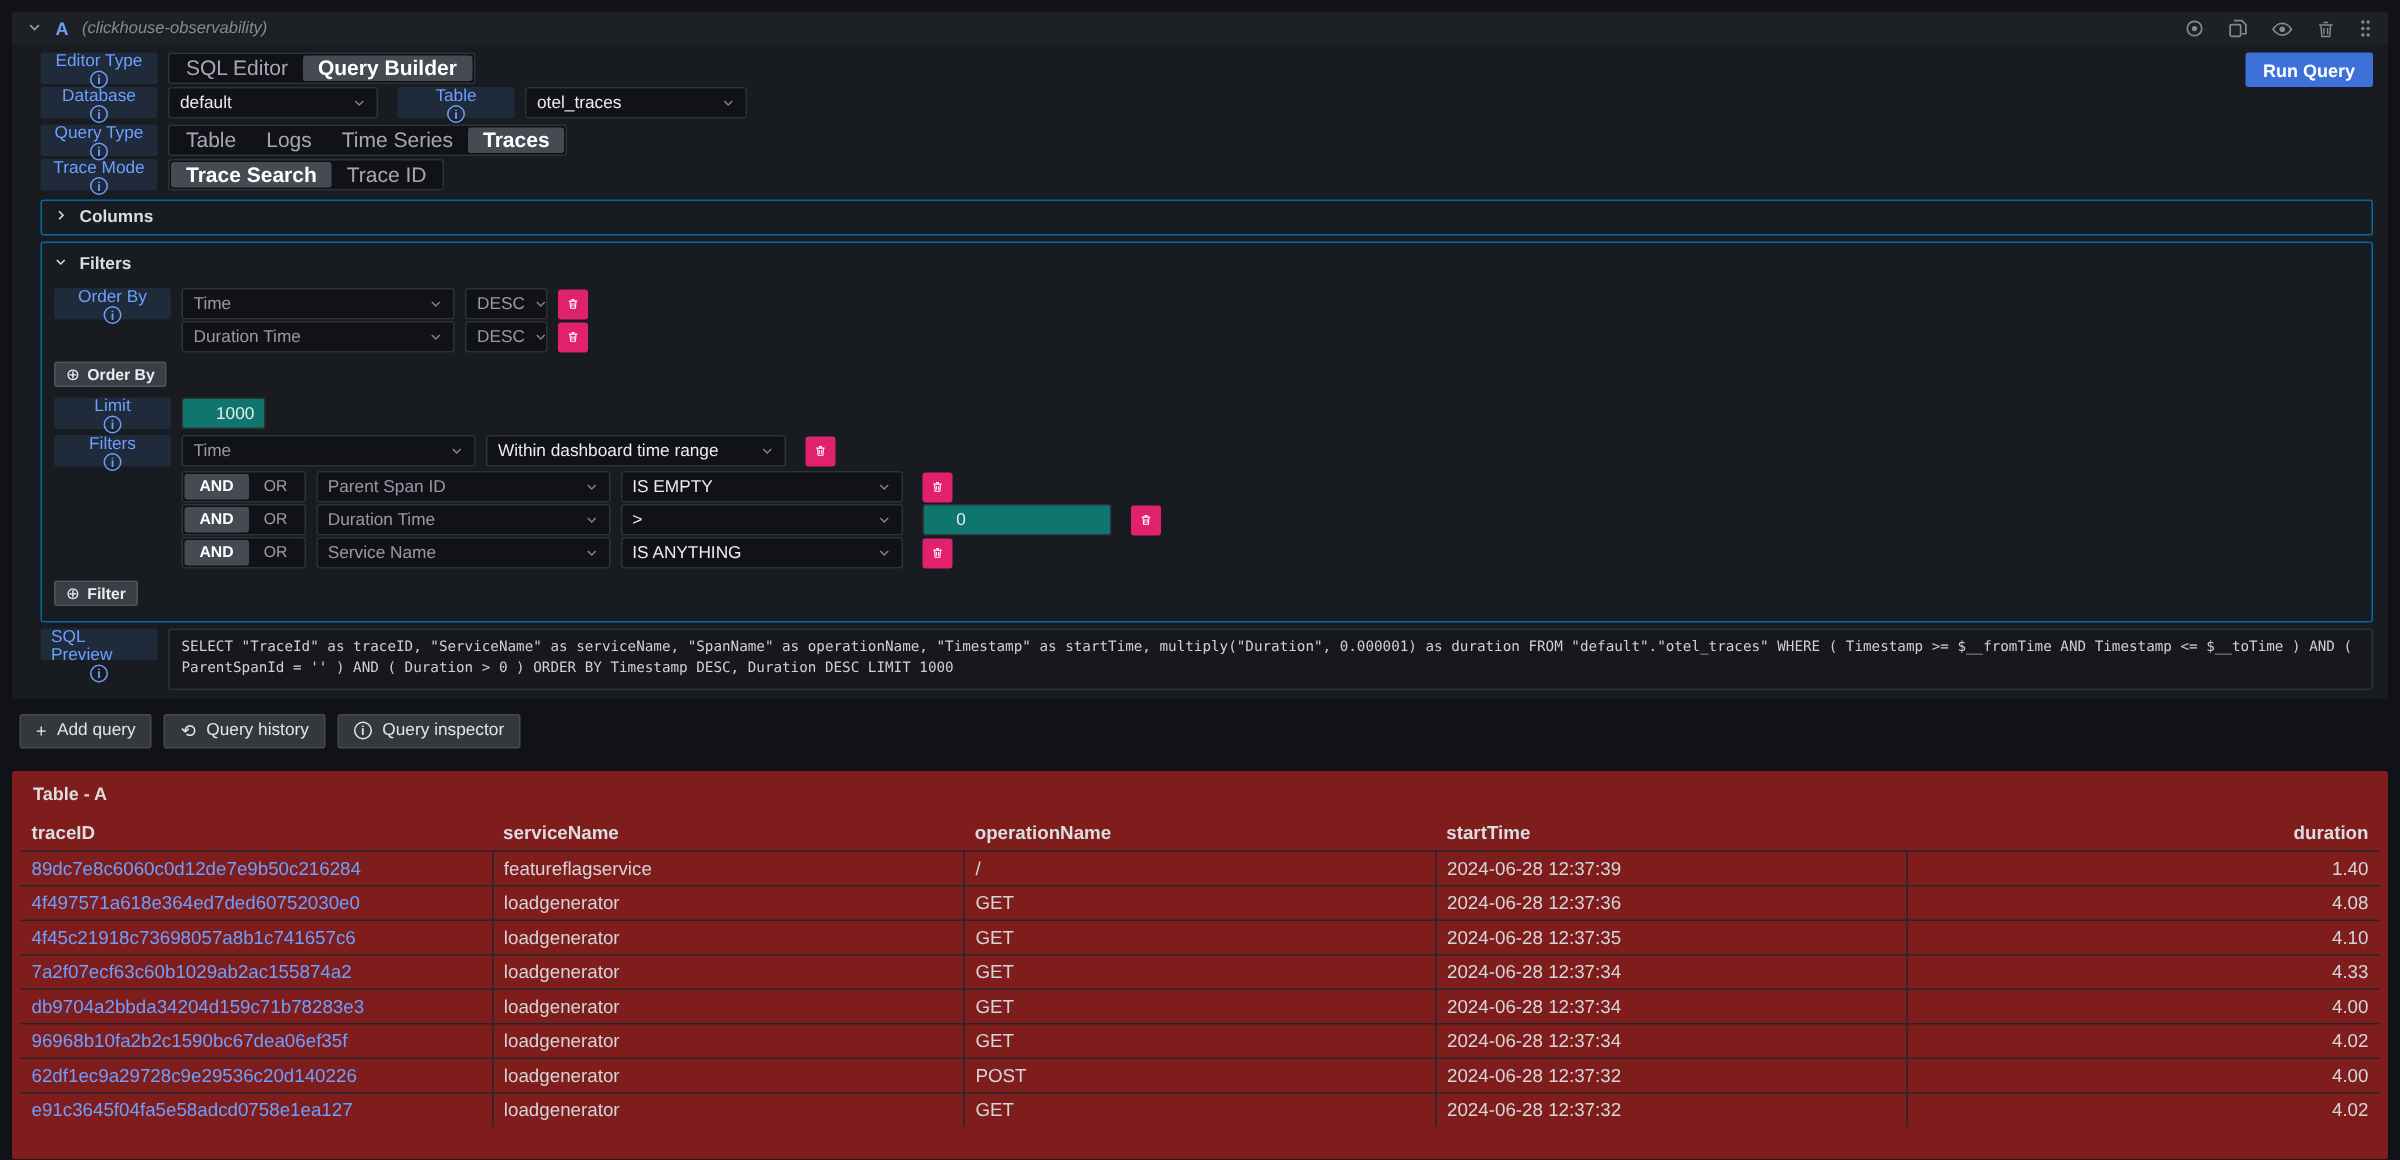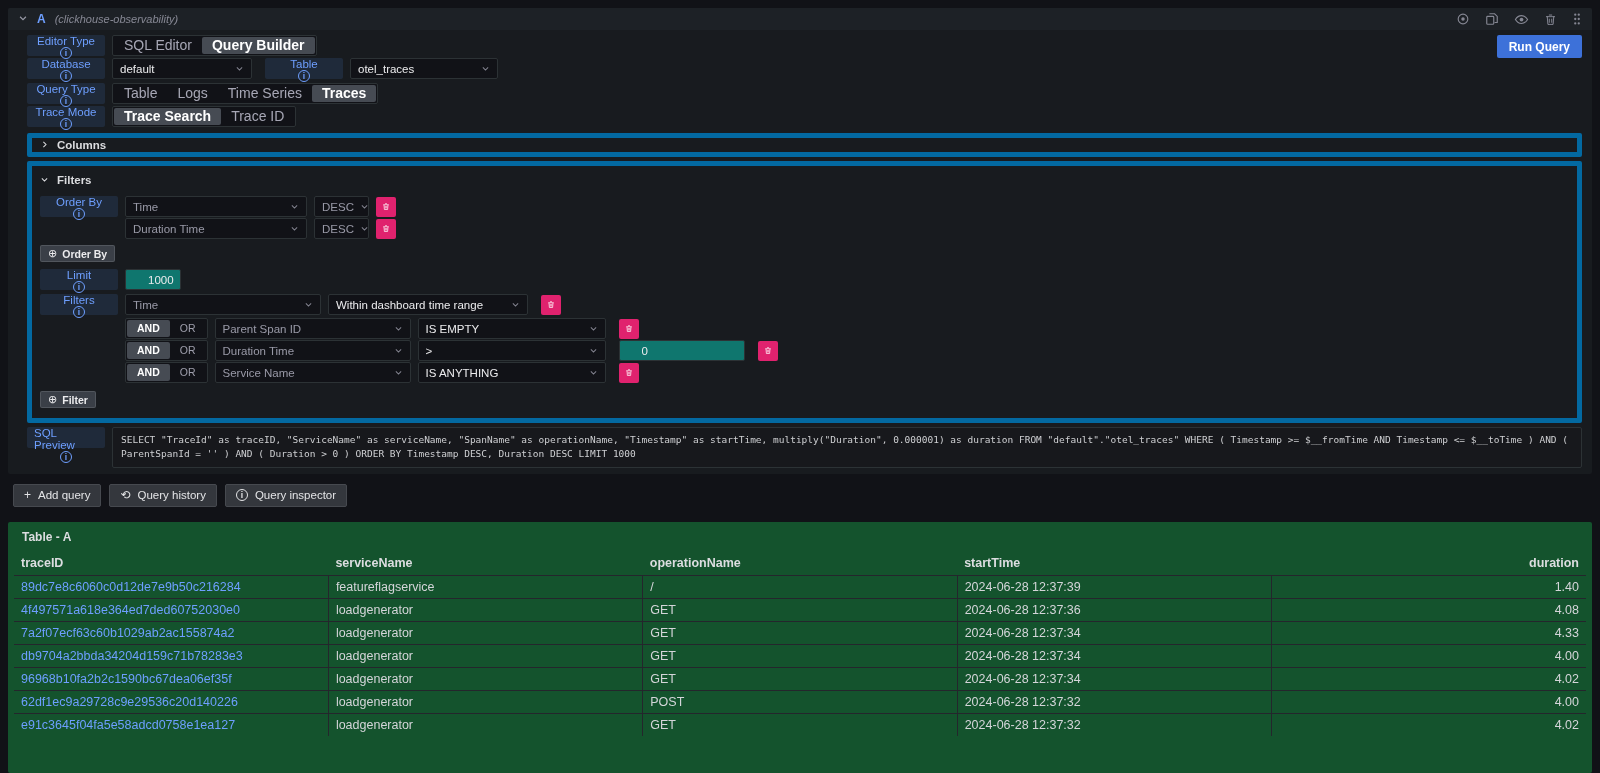--- a/index.html
+++ b/index.html
@@ -35,21 +35,21 @@
             display:flex; align-items:center; justify-content:space-between; padding:0 7px; font-size:11.5px; gap:6px; cursor:pointer; }
   .input  { height:21px; background:#0f766e; border:1px solid #2c3235; border-radius:2px;
             padding:0 22px; font-size:11.5px; color:#ececee; display:flex; align-items:center; }
   .val-gray { color:rgba(204,204,220,.72); }
   .val-white { color:#ececee; }
   .chev svg { display:block; }
 
   .trash-btn { width:20px; height:20px; min-width:20px; background:#e0226e; border-radius:2px;
                display:flex; align-items:center; justify-content:center; cursor:pointer; border:none; }
 
-  .section { border:5px solid #0369a1; border-radius:2px; padding:3px 8px; }
+  .section { border:1px solid #0369a1; border-radius:2px; padding:3px 8px; }
   .section.collapsed { height:24px; margin:6px 0 4px; display:flex; align-items:center; }
   .section.expanded  { margin:0 0 4px; padding:5px 8px 6px; }
   .section-header { display:flex; align-items:center; gap:8px; font-size:11.5px; font-weight:700; color:#dcdde0; height:17px; cursor:pointer; }
 
   .inner-row { display:flex; align-items:center; gap:7px; height:21px; margin-bottom:1px; }
   .indent { margin-left:85px; }
 
   .add-btn { display:inline-flex; align-items:center; gap:5px; background:#3a3f47; border:1px solid rgba(255,255,255,.12);
              border-radius:2px; height:17px; padding:0 7px; font-size:10.5px; font-weight:700; color:#ececee; cursor:pointer; }
   .add-btn .oplus { font-size:11px; font-weight:400; }
@@ -68,21 +68,21 @@
              display:flex; align-items:center; cursor:pointer; }
 
   
   .footer { display:flex; gap:8px; margin:10px 0 0 13px; height:23px; }
   .f-btn { display:inline-flex; align-items:center; gap:7px; background:#34373d; border:1px solid #46494f;
            border-radius:2px; height:23px; padding:0 10px; font-size:11.5px; font-weight:500; color:#e3e4e6; cursor:pointer; }
   .f-icn { font-size:12px; line-height:1; color:#e3e4e6; }
   .f-info { width:12px; height:12px; border:1px solid #e3e4e6; border-radius:50%; font-size:8.5px; line-height:10px; text-align:center; font-weight:700; }
 
   
-  .table-card { margin:15px 8px 0; background:#14532d; flex:1; overflow:hidden; padding:5px 6px 0; border-radius:2px; }
+  .table-card { margin:15px 8px 0; background:#7f1d1d; flex:1; overflow:hidden; padding:5px 6px 0; border-radius:2px; }
   .panel-title { font-size:12px; font-weight:700; color:#dcdde0; padding:3px 0 9px 8px; }
   table.results { width:100%; border-collapse:collapse; table-layout:fixed; font-size:12.5px; }
   .results th { text-align:left; font-weight:700; color:#dcdde0; padding:3px 7px 5px; height:21px; }
   .results th:last-child { text-align:right; }
   .results td { padding:4px 7px; height:23px; border-top:1px solid #24262c; color:#d4d5d9; overflow:hidden; white-space:nowrap; }
   .results td:not(:last-child) { border-right:1px solid #24262c; }
   .results td.c-link { color:#6e9fff; cursor:pointer; }
   .results td.c-num { text-align:right; }
 </style>
 </head>
@@ -457,20 +457,27 @@
           <td class="c-num">1.40</td>
         </tr>
         <tr>
           <td class="c-link">4f497571a618e364ed7ded60752030e0</td>
           <td>loadgenerator</td>
           <td>GET</td>
           <td>2024-06-28 12:37:36</td>
           <td class="c-num">4.08</td>
         </tr>
         <tr>
+          <td class="c-link">4f45c21918c73698057a8b1c741657c6</td>
+          <td>loadgenerator</td>
+          <td>GET</td>
+          <td>2024-06-28 12:37:35</td>
+          <td class="c-num">4.10</td>
+        </tr>
+        <tr>
           <td class="c-link">7a2f07ecf63c60b1029ab2ac155874a2</td>
           <td>loadgenerator</td>
           <td>GET</td>
           <td>2024-06-28 12:37:34</td>
           <td class="c-num">4.33</td>
         </tr>
         <tr>
           <td class="c-link">db9704a2bbda34204d159c71b78283e3</td>
           <td>loadgenerator</td>
           <td>GET</td>

